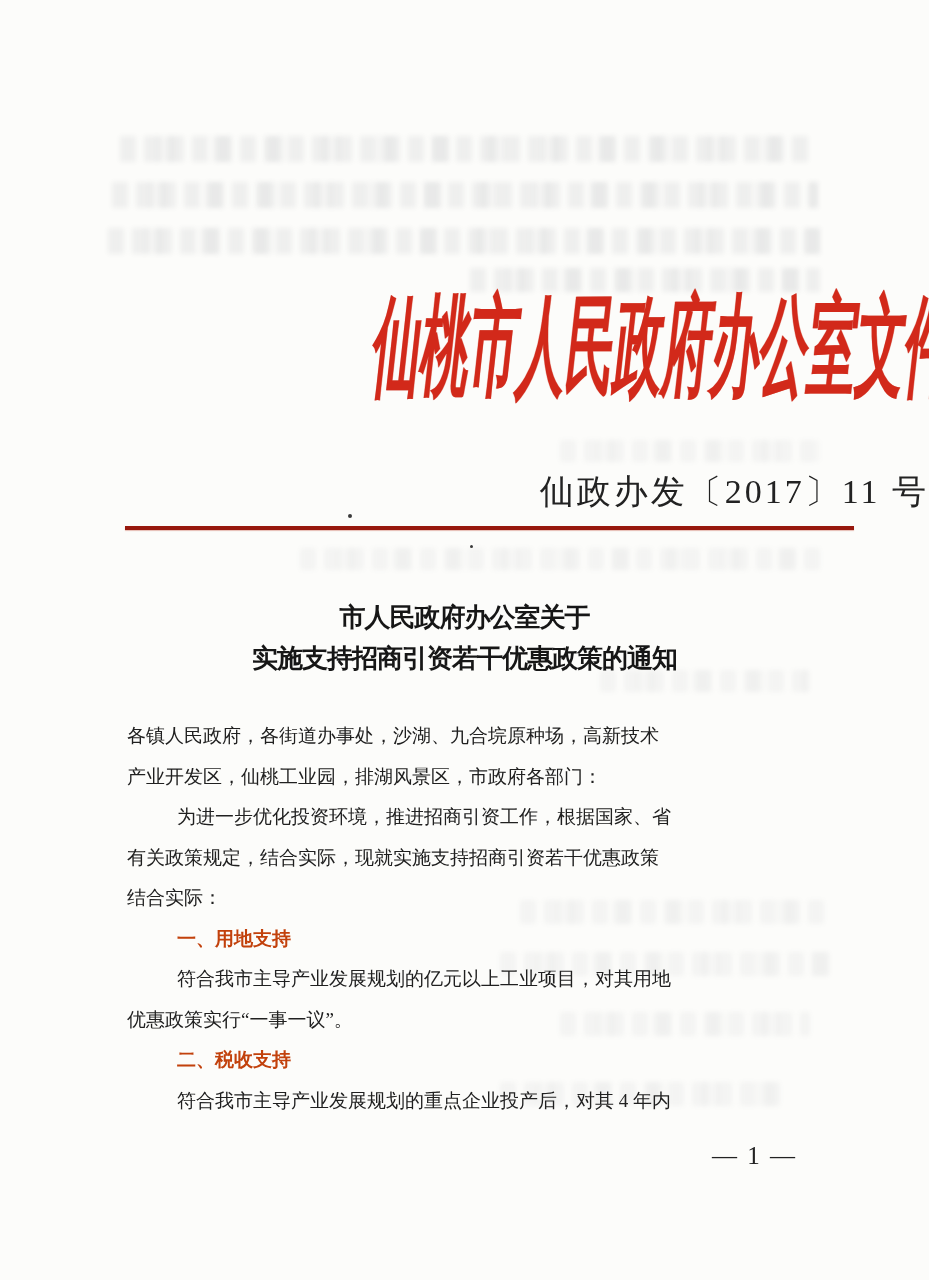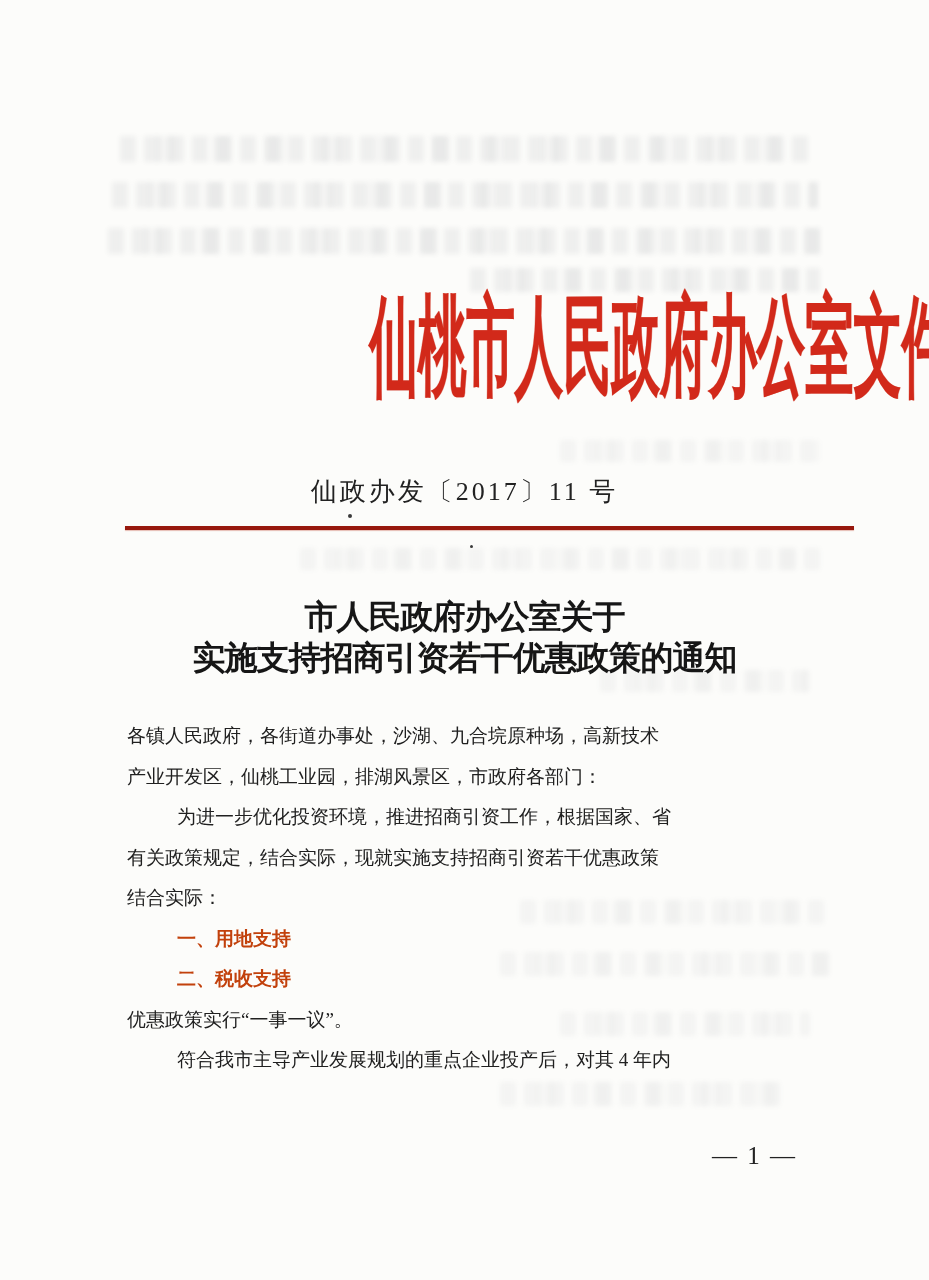--- a/index.html
+++ b/index.html
@@ -14,43 +14,43 @@
   .ghost {
     position:absolute; height:26px; filter:blur(2.5px); opacity:.45;
     background:
       repeating-linear-gradient(90deg, rgba(108,112,122,.20) 0 16px, rgba(108,112,122,0) 16px 24px),
       repeating-linear-gradient(90deg, rgba(108,112,122,0) 0 37px, rgba(108,112,122,.12) 37px 55px);
   }
   .ghost.light { opacity:.28; }
 
   .speck { position:absolute; width:4px; height:4px; border-radius:50%; background:#3a3a3a; }
 
-  .banner { position:absolute; top:292px; left:0; width:100%; text-align:center; }
+  .banner { position:absolute; top:292px; left:0; width:100%; text-align:center;font-style:italic; }
   .banner-text {
     display:inline-block; white-space:nowrap;
     font-size:110px; line-height:110px; font-weight:900;
     color:#d2291a;
     transform:scaleX(0.44); transform-origin:50% 50%;
     text-shadow:1px 0 0 rgba(200,45,25,.45), -1px 0 0 rgba(200,45,25,.35);
   }
 
   .doc-number {
     position:absolute; top:477px; left:0; width:100%;
-    text-align:center; font-size:26px; line-height:30px; letter-spacing:3px;
+    text-align:right; font-size:34px; line-height:30px; letter-spacing:3px;
     color:#222;
   }
 
   .red-line {
     position:absolute; top:526px; left:125px; width:729px; height:4px;
     background:#97180d; box-shadow:0 1px 1px rgba(190,70,50,.35);
   }
 
   .doc-title {
     position:absolute; top:597px; left:0; width:100%;
-    text-align:center; font-size:33px; line-height:41px; font-weight:bold;
+    text-align:center; font-size:26px; line-height:41px; font-weight:bold;
     letter-spacing:-1px; color:#161616;
   }
 
   .body-text {
     position:absolute; top:716px; left:127px; width:702px;
     font-size:19px; color:#202020;
   }
   .body-text .line { line-height:40.5px; white-space:nowrap; text-align:justify; }
   .body-text .indent { padding-left:50px;font-family:Liberation Serif, serif; }
   .body-text .heading {
@@ -97,20 +97,21 @@
     <div>实施支持招商引资若干优惠政策的通知</div>
   </div>
 
   <div class="body-text" id="body-lines">
       <div class="line ">各镇人民政府，各街道办事处，沙湖、九合垸原种场，高新技术</div>
       <div class="line ">产业开发区，仙桃工业园，排湖风景区，市政府各部门：</div>
       <div class="line indent">为进一步优化投资环境，推进招商引资工作，根据国家、省</div>
       <div class="line ">有关政策规定，结合实际，现就实施支持招商引资若干优惠政策</div>
       <div class="line ">结合实际：</div>
       <div class="line heading">一、用地支持</div>
+      <div class="line indent">符合我市主导产业发展规划的亿元以上工业项目，对其用地</div>
+      <div class="line ">优惠政策实行“一事一议”。</div>
       <div class="line heading">二、税收支持</div>
-      <div class="line ">优惠政策实行“一事一议”。</div>
       <div class="line indent">符合我市主导产业发展规划的重点企业投产后，对其 4 年内</div>
     </div>
 
   <div class="page-number">— 1 —</div>
 
 </div>
 
 </body></html>

